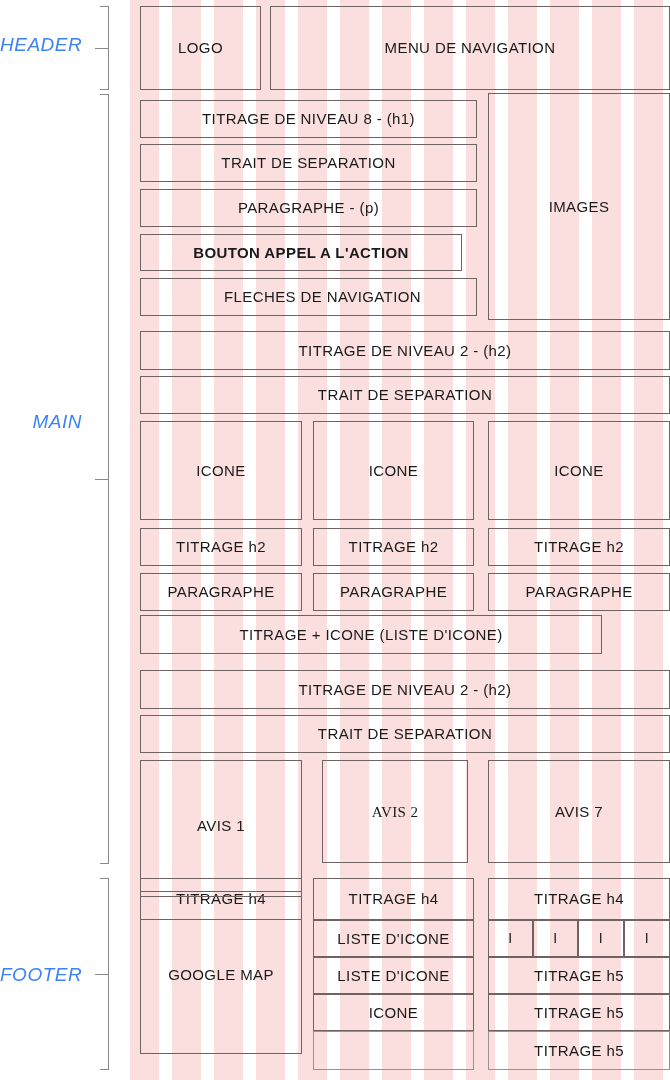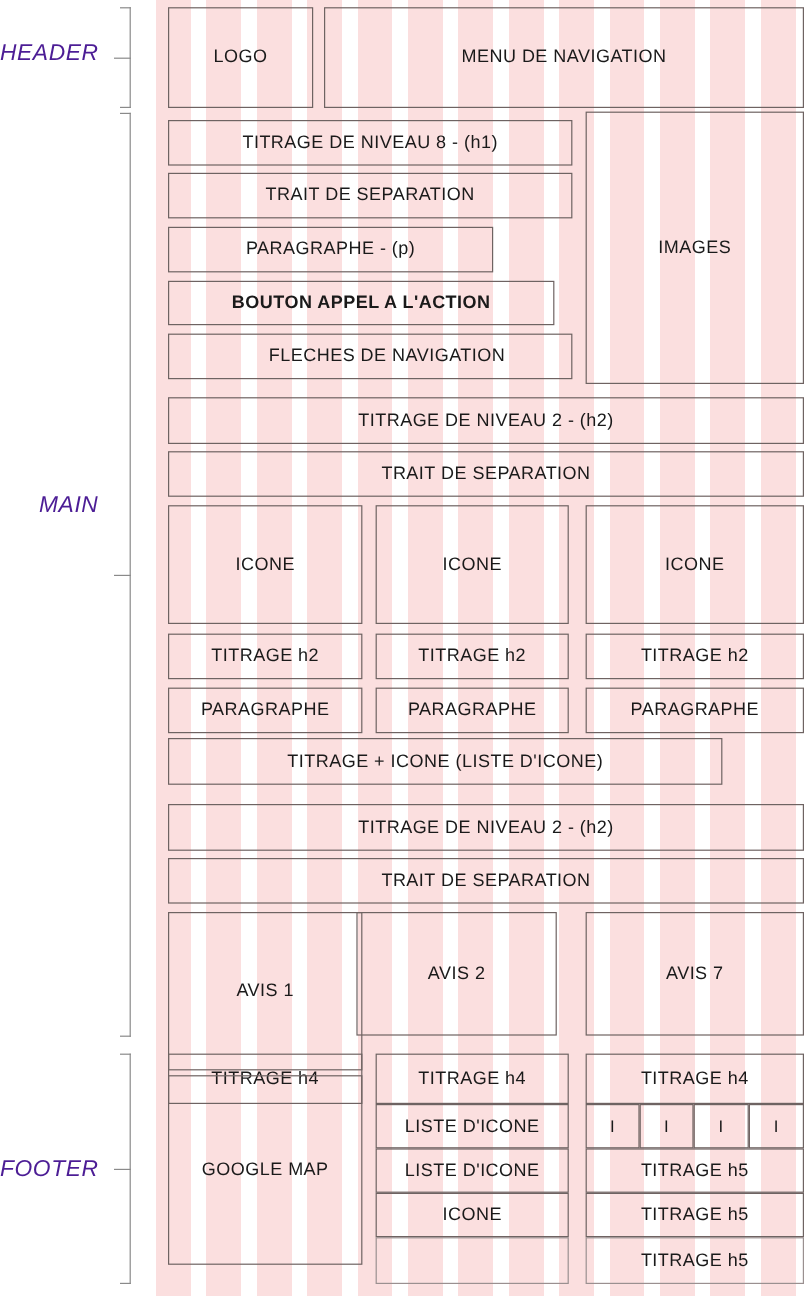--- a/index.html
+++ b/index.html
@@ -63,21 +63,21 @@
     height: 1px;
     background: #8a8a8a;
   }
   .bracket-label {
     position: absolute;
     right: 0;
     text-align: right;
     font-style: italic;
     font-size: 19px;
     letter-spacing: 0.5px;
-    color: #4c1d95;
+    color: #3b82f6;
     white-space: nowrap;
   }
 
   
   .box {
     position: absolute;
     box-sizing: border-box;
     border: 1px solid #6e6362;
     background: transparent;
     display: flex;
@@ -129,21 +129,21 @@
 <div class="box" style="left:270px; top:6px; width:400px; height:84px;">
   <span class="lbl">MENU DE NAVIGATION</span>
 </div>
 
 <div class="box" style="left:140px; top:100px; width:337px; height:38px;">
   <span class="lbl">TITRAGE DE NIVEAU 8 - (h1)</span>
 </div>
 <div class="box" style="left:140px; top:144px; width:337px; height:38px;">
   <span class="lbl">TRAIT DE SEPARATION</span>
 </div>
-<div class="box" style="left:140px; top:189px; width:271px; height:38px;">
+<div class="box" style="left:140px; top:189px; width:337px; height:38px;">
   <span class="lbl">PARAGRAPHE - (p)</span>
 </div>
 <div class="box" style="left:140px; top:234px; width:322px; height:37px;font-weight:bold;">
   <span class="lbl">BOUTON APPEL A L'ACTION</span>
 </div>
 <div class="box" style="left:140px; top:278px; width:337px; height:38px;padding-left:28px;">
   <span class="lbl">FLECHES DE NAVIGATION</span>
 </div>
 
 <div class="box" style="left:488px; top:93px; width:182px; height:227px;">
@@ -194,21 +194,21 @@
 <div class="box" style="left:140px; top:670px; width:530px; height:39px;">
   <span class="lbl">TITRAGE DE NIVEAU 2 - (h2)</span>
 </div>
 <div class="box" style="left:140px; top:715px; width:530px; height:38px;">
   <span class="lbl">TRAIT DE SEPARATION</span>
 </div>
 
 <div class="box" style="left:140px; top:760px; width:162px; height:132px;">
   <span class="lbl">AVIS 1</span>
 </div>
-<div class="box" style="left:297px; top:760px; width:167px; height:103px;">
+<div class="box" style="left:322px; top:760px; width:146px; height:103px;font-family:Liberation Serif, serif;">
   <span class="lbl">AVIS 2</span>
 </div>
 <div class="box" style="left:488px; top:760px; width:182px; height:103px;">
   <span class="lbl">AVIS 7</span>
 </div>
 
 <div class="box" style="left:140px; top:878px; width:162px; height:42px;">
   <span class="lbl">TITRAGE h4</span>
 </div>
 <div class="box" style="left:140px; top:896px; width:162px; height:158px;">

